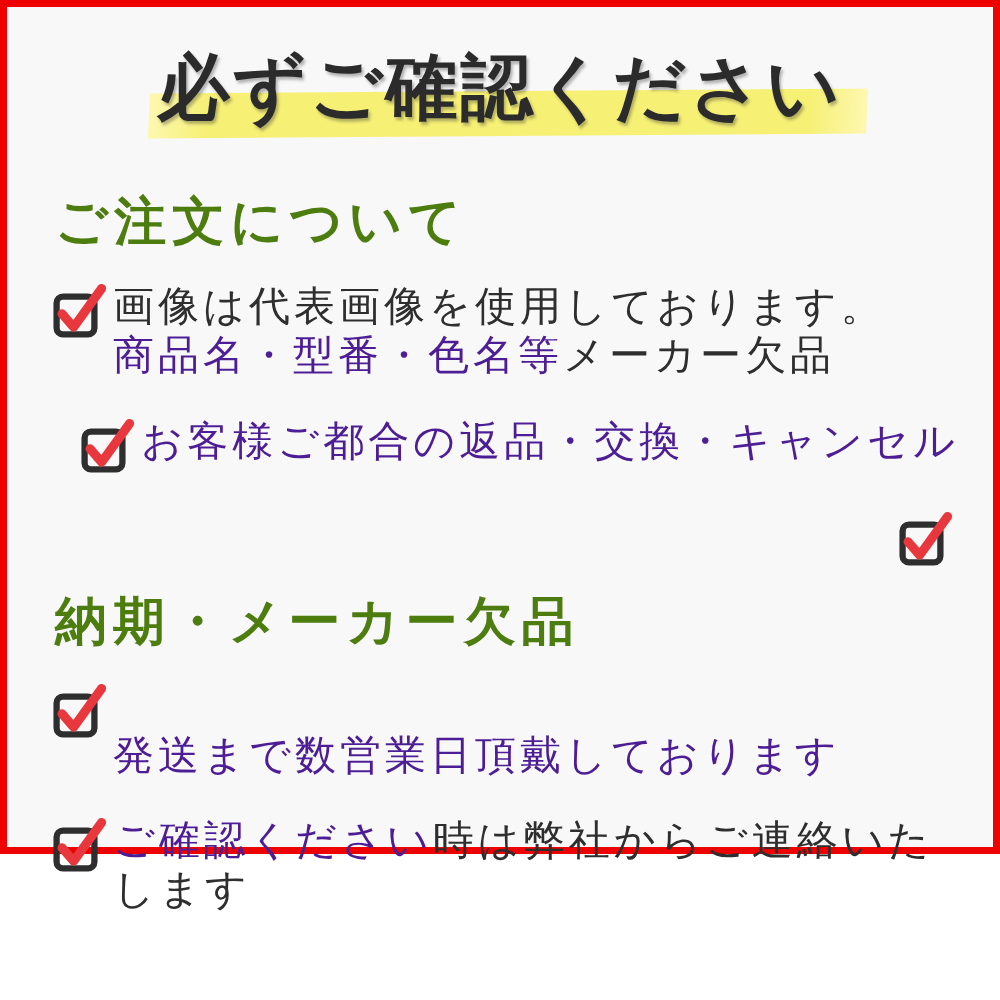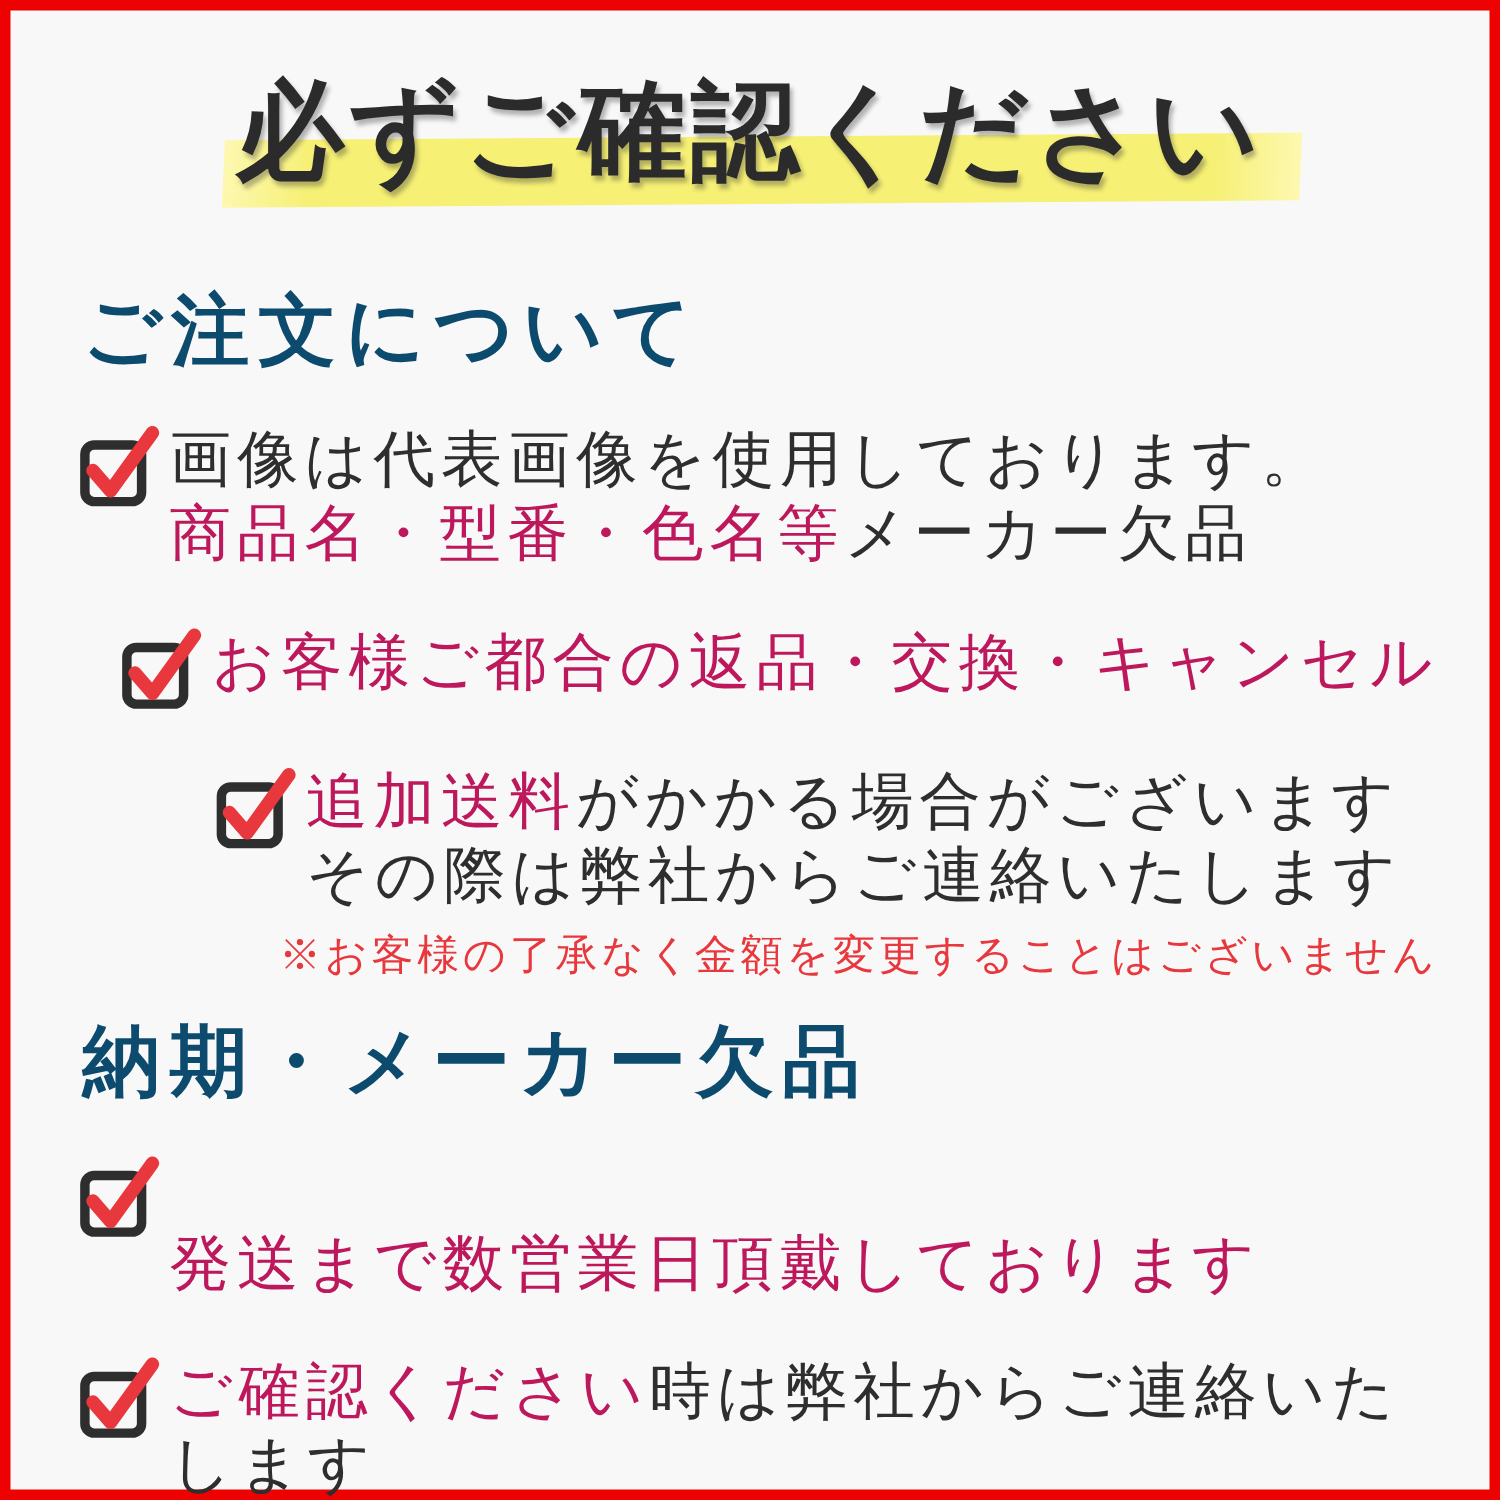--- a/index.html
+++ b/index.html
@@ -1,25 +1,25 @@
 <!DOCTYPE html>
 <html lang="ja"><head>
 <meta charset="utf-8">
 <style>
   html, body { margin: 0; padding: 0; }
   body { width: 1000px; height: 1000px; overflow: hidden; }
 
   .frame {
     position: relative;
     width: 1000px;
-    height: 1000px;
+    height: 854px;
     box-sizing: border-box;
     border: 7px solid #ee0101;
     background: #f8f8f8;
-    font-family: Liberation Sans, sans-serif;
+    font-family: Liberation Serif, serif;
     color: #2e2e2e;
   }
 
   
   .title-wrap {
     position: relative;
     text-align: center;
     padding-top: 44px;
     height: 106px;
   }
@@ -43,21 +43,21 @@
     text-shadow: 2px 3px 3px rgba(50,50,50,0.35);
   }
 
   
   .content { padding: 0 34px 0 46px; }
 
   .section-heading {
     font-size: 52px;
     font-weight: bold;
     letter-spacing: 6px;
-    color: #0c4a6e;
+    color: #4d7c0f;
     margin: 0 0 0 2px;
     line-height: 1.1;
   }
   .section-heading.first { padding-top: 36px; }
   .section-heading.second { padding-top: 26px; }
 
   .item {
     display: flex;
     align-items: flex-start;
     margin-top: 32px;
@@ -66,21 +66,21 @@
 
   .checkbox { flex: 0 0 60px; padding-top: 1px; }
   .checkbox svg { display: block; }
 
   .item-text {
     font-size: 41px;
     line-height: 1.2;
     letter-spacing: 4px;
     color: #2e2e2e;
   }
-  .red { color: #be185d; }
+  .red { color: #4c1d95; }
   .item-note {
     font-size: 28px;
     letter-spacing: 2.5px;
     color: #e8383d;
     margin-top: 12px;
     margin-left: -18px;
     line-height: 1.2;
   }
 </style>
 </head>
@@ -122,25 +122,20 @@
       </div>
     </div>
 
     <div class="item gap-lg">
       <span class="checkbox">
         <svg viewBox="0 0 60 62" width="54" height="56">
           <rect x="4" y="15" width="42" height="42" rx="7" fill="none" stroke="#2e2e2e" stroke-width="7"></rect>
           <path d="M10 34 L23 49 L54 6" fill="none" stroke="#e8383d" stroke-width="10" stroke-linecap="round" stroke-linejoin="round"></path>
         </svg>
       </span>
-      <div class="item-text">
-        <span class="red">追加送料</span><span>がかかる場合がございます</span><br>
-        <span>その際は弊社からご連絡いたします</span>
-        <div class="item-note">※お客様の了承なく金額を変更することはございません</div>
-      </div>
     </div>
 
     <h2 class="section-heading second">納期・メーカー欠品</h2>
 
     <div class="item">
       <span class="checkbox">
         <svg viewBox="0 0 60 62" width="54" height="56">
           <rect x="4" y="15" width="42" height="42" rx="7" fill="none" stroke="#2e2e2e" stroke-width="7"></rect>
           <path d="M10 34 L23 49 L54 6" fill="none" stroke="#e8383d" stroke-width="10" stroke-linecap="round" stroke-linejoin="round"></path>
         </svg>

